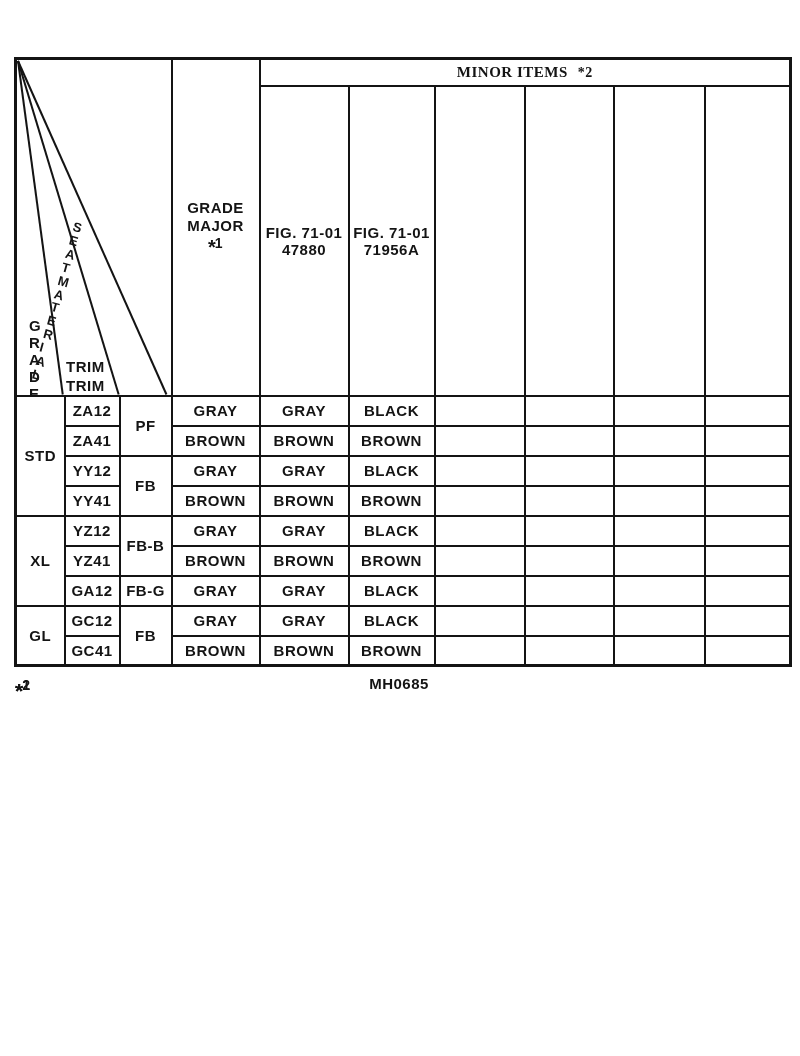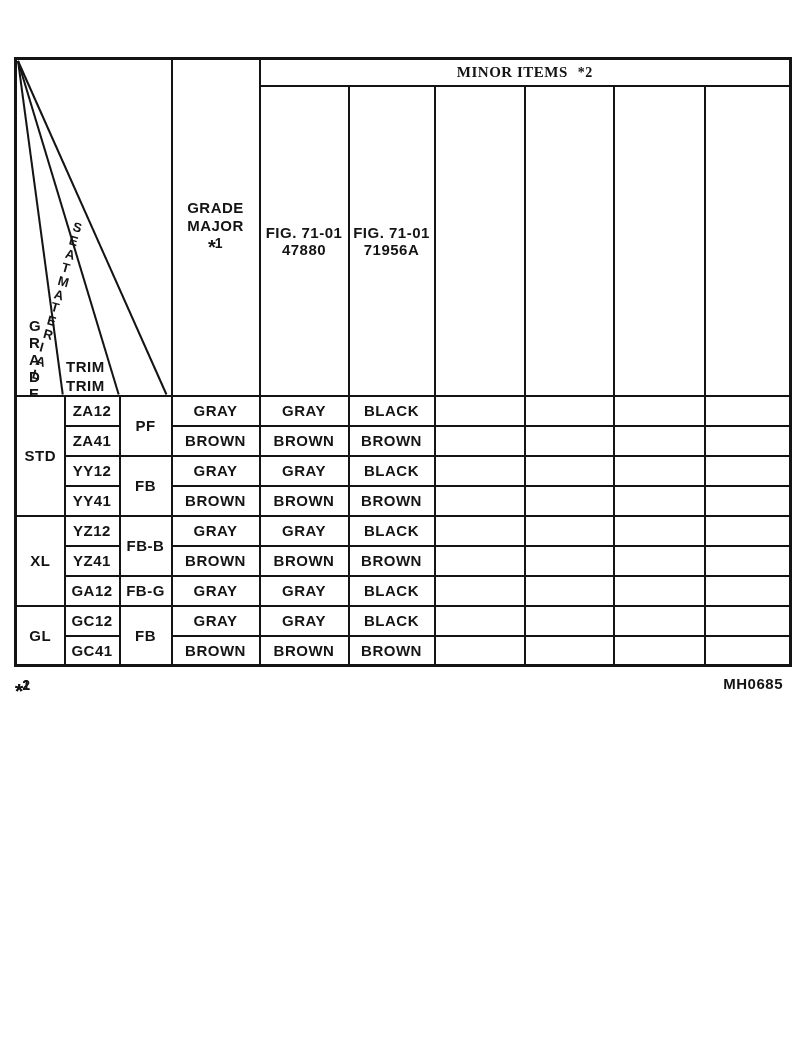--- a/index.html
+++ b/index.html
@@ -42,21 +42,21 @@
   td.minor-band-cell{font-size:15px;letter-spacing:.6px;font-family:Liberation Serif, serif;}
   td.fig-cell{vertical-align:top;padding-top:6px;font-size:14px;line-height:17px;letter-spacing:.2px;}
   .marker-star{font-size:20px;font-weight:700;position:relative;top:3px;letter-spacing:-1px;}
   .marker-num{font-size:14px;font-weight:700;vertical-align:top;position:relative;top:-1px;}
   .minor-marker{margin-left:10px;font-size:14px;}
   .footnotes{position:absolute;left:15px;top:674px;width:773px;}
   .fn{position:relative;padding-left:28px;font-size:14px;font-weight:700;
       line-height:25px;letter-spacing:.2px;text-align:left;}
   .fn-marker{position:absolute;left:0;top:0;}
   .fn .marker-star{font-size:21px;top:4px;}
-  .doc-code{width:768px;text-align:right;font-size:15px;font-weight:700;
+  .doc-code{width:768px;text-align:center;font-size:15px;font-weight:700;
       letter-spacing:.5px;margin-top:1px;}
 </style>
 </head>
 <body>
 
 <div class="page">
 
   <table class="trim-table">
     <colgroup>
       <col style="width:49px">

